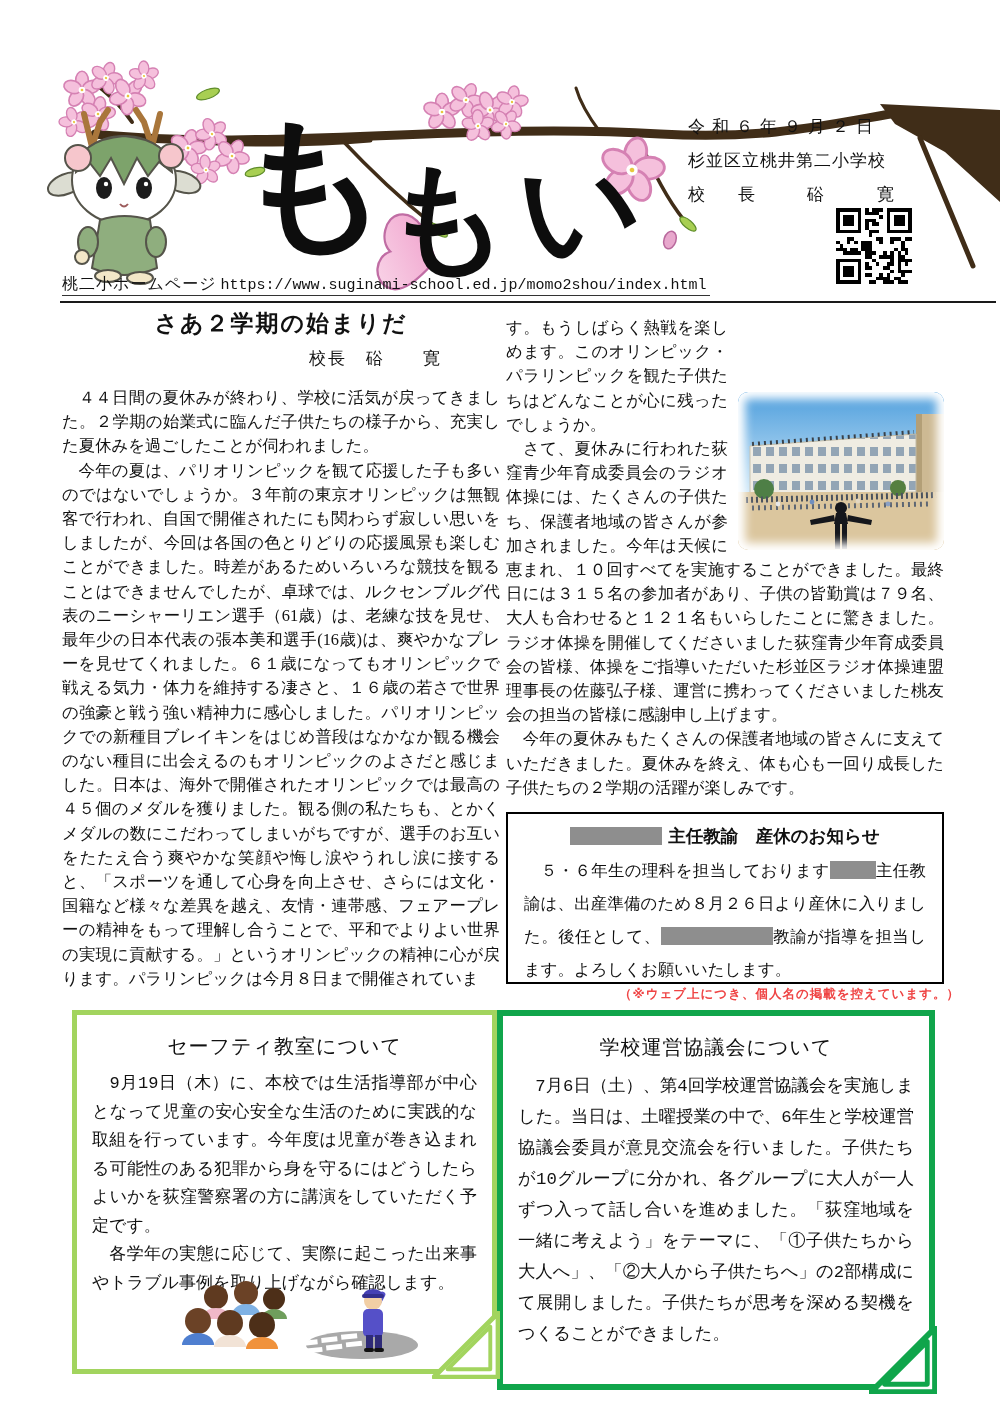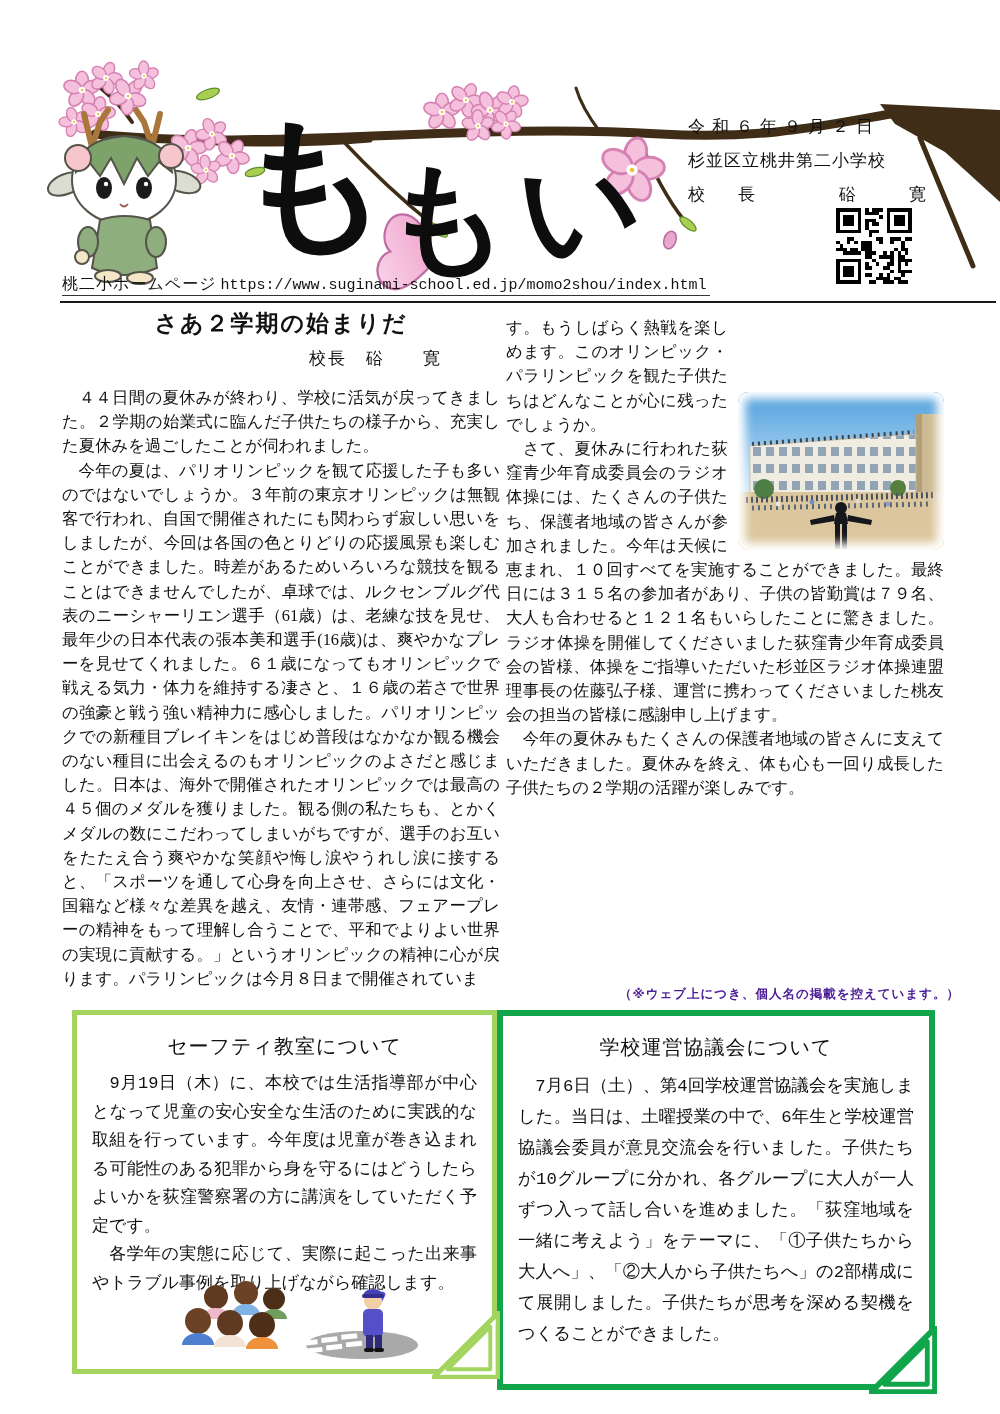--- a/index.html
+++ b/index.html
@@ -10,21 +10,21 @@
   .branch-svg{left:40px;top:52px;width:960px;height:248px;}
   .calli{position:absolute;font-family:"Liberation Serif","DejaVu Serif",serif;font-weight:bold;color:#0d0d0d;line-height:1;z-index:3;}
   .calli.c1{left:236px;top:108px;font-size:148px;transform:rotate(-6deg);}
   .calli.c2{left:384px;top:156px;font-size:122px;transform:rotate(-4deg);}
   .calli.c3{left:520px;top:150px;font-size:118px;transform:rotate(-7deg);}
   .head-right{left:688px;top:110px;width:290px;font-size:17px;line-height:34px;}
   .head-right .date{letter-spacing:7px;white-space:nowrap;}
   .head-right .school{letter-spacing:1px;}
   .head-right .principal{display:flex;}
   .head-right .plabel{letter-spacing:8px;}
-  .head-right .pname{margin-left:76px;letter-spacing:18px;}
+  .head-right .pname{margin-left:44px;letter-spacing:18px;}
   .qr{left:836px;top:208px;width:76px;height:76px;}
   .qr svg{width:100%;height:100%;}
   .urlline{left:62px;top:274px;font-size:16px;white-space:nowrap;}
   .urlline .lab{letter-spacing:1px;}
   .urlline .url{font-family:"Liberation Mono","DejaVu Sans Mono",monospace;font-size:15px;}
   .rule{left:60px;top:301px;width:936px;height:2px;background:#1a1a1a;}
   .rule2{left:62px;top:295px;width:648px;height:1px;background:#333;}
   
   .col1{left:62px;top:308px;width:438px;}
   .col2{left:506px;top:308px;width:438px;}
@@ -37,21 +37,21 @@
   .photo svg{display:block;width:100%;height:100%;}
   
   .mbox{left:506px;top:812px;width:438px;height:172px;border:2px solid #000;box-sizing:border-box;padding:10px 16px 0 16px;background:#fff;}
   .mbox .mtitle{text-align:center;font-family:"Liberation Sans","DejaVu Sans",sans-serif;font-weight:bold;font-size:17.5px;}
   .mbox .mbody{margin-top:6px;font-size:16.4px;line-height:33px;text-align:justify;}
   .redact{display:inline-block;background:var(--redaction-gray,#8e8e8e);height:18px;vertical-align:-3px;}
   .redact.r-title{width:92px;margin-right:6px;}
   .redact.r-s{width:46px;}
   .redact.r-l{width:112px;}
   .pnote{left:500px;top:986px;width:460px;text-align:right;font-family:"Liberation Sans","DejaVu Sans",sans-serif;
-         font-weight:bold;font-size:12.5px;color:#4c1d95;letter-spacing:1px;}
+         font-weight:bold;font-size:12.5px;color:#ef4444;letter-spacing:1px;}
   
   .gbox{box-sizing:border-box;background:#fff;font-family:"Liberation Sans","DejaVu Sans",sans-serif;}
   .gbox .gtitle{text-align:center;font-weight:normal;font-size:20px;letter-spacing:1px;margin-top:18px;}
   .gbox .gbody{padding:10px 15px 0 15px;font-size:17px;line-height:28.5px;text-align:justify;font-family:Liberation Mono, monospace;}
   .safety{left:72px;top:1010px;width:425px;height:364px;border:5px solid var(--safety-box-border,#a2d45e);}
   .council{left:497px;top:1010px;width:438px;height:380px;border:6px solid var(--council-box-border,#10a54b);}
   .council .gbody{font-size:17.3px;line-height:31px;}
   .fold{position:absolute;right:-8px;bottom:-10px;width:68px;height:68px;z-index:2;}
   .clipart{position:absolute;left:50%;transform:translateX(-50%);bottom:6px;width:310px;height:86px;}
 </style>
@@ -340,20 +340,28 @@
             <rect x="104" y="131" width="5" height="26"></rect>
           </g>
         </svg>
       </div>
       <span>す。もうしばらく熱戦を楽しめます。このオリンピック・パラリンピックを観た子供たちはどんなことが心に残ったでしょうか。</span><br>
       <span>　さて、夏休みに行われた荻窪青少年育成委員会のラジオ体操には、たくさんの子供たち、保護者地域の皆さんが参加されました。今年は天候に恵まれ、１０回すべてを実施することができました。最終日には３１５名の参加者があり、子供の皆勤賞は７９名、大人も合わせると１２１名もいらしたことに驚きました。ラジオ体操を開催してくださいました荻窪青少年育成委員会の皆様、体操をご指導いただいた杉並区ラジオ体操連盟理事長の佐藤弘子様、運営に携わってくださいました桃友会の担当の皆様に感謝申し上げます。</span><br>
       <span>　今年の夏休みもたくさんの保護者地域の皆さんに支えていただきました。夏休みを終え、体も心も一回り成長した子供たちの２学期の活躍が楽しみです。</span>
     </div>
   </div>
 
+  <div class="abs mbox">
+    <div class="mtitle">
+      <span class="redact r-title"></span><span>主任教諭　産休のお知らせ</span>
+    </div>
+    <div class="mbody">
+      <span>　５・６年生の理科を担当しております</span><span class="redact r-s"></span><span>主任教諭は、出産準備のため８月２６日より産休に入りました。後任として、</span><span class="redact r-l"></span><span>教諭が指導を担当します。よろしくお願いいたします。</span>
+    </div>
+  </div>
   <div class="abs pnote">（※ウェブ上につき、個人名の掲載を控えています。）</div>
 
   <div class="abs gbox safety">
     <div class="gtitle">セーフティ教室について</div>
     <div class="gbody">
       <span>　9月19日（木）に、本校では生活指導部が中心となって児童の安心安全な生活のために実践的な取組を行っています。今年度は児童が巻き込まれる可能性のある犯罪から身を守るにはどうしたらよいかを荻窪警察署の方に講演をしていただく予定です。</span><br>
       <span>　各学年の実態に応じて、実際に起こった出来事やトラブル事例を取り上げながら確認します。</span>
     </div>
     <svg class="clipart" viewBox="0 0 310 86" xmlns="http://www.w3.org/2000/svg">
       <ellipse cx="232" cy="68" rx="56" ry="14" fill="#a9a9a9"></ellipse>

